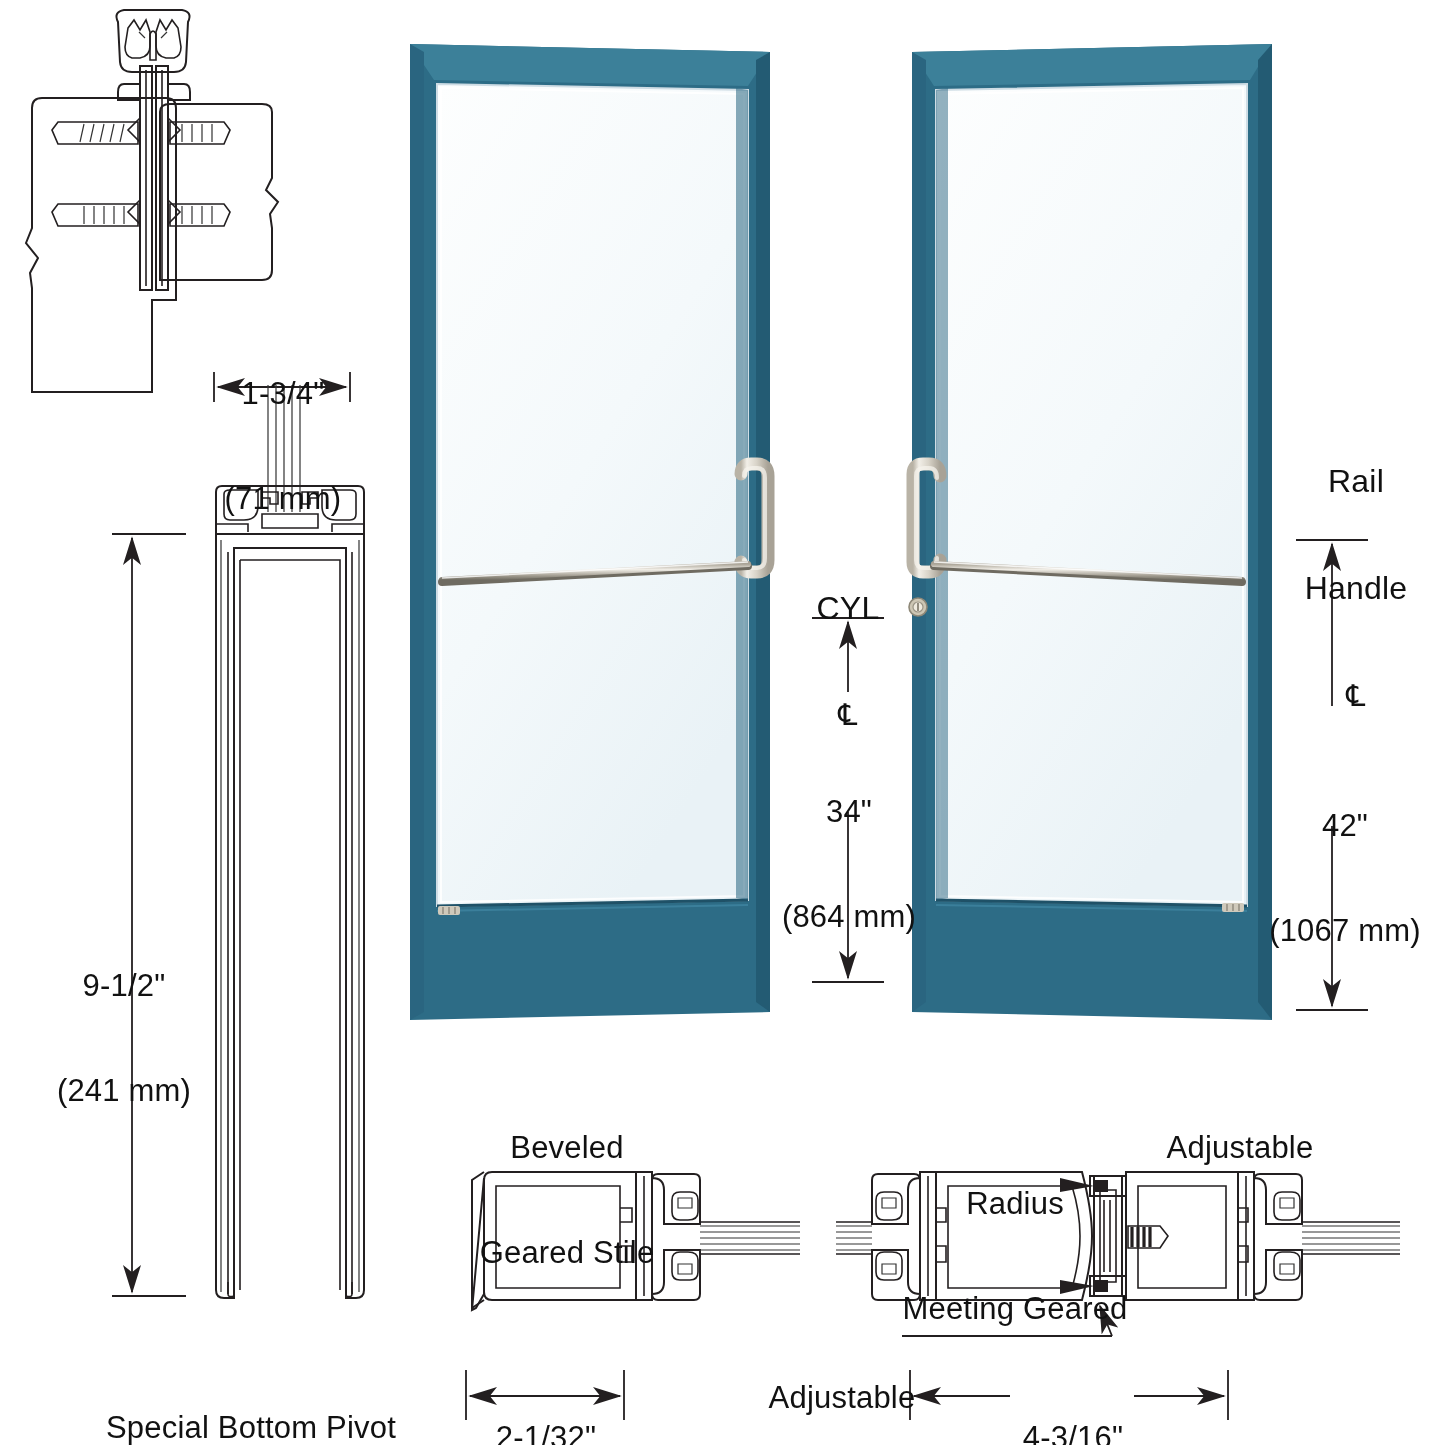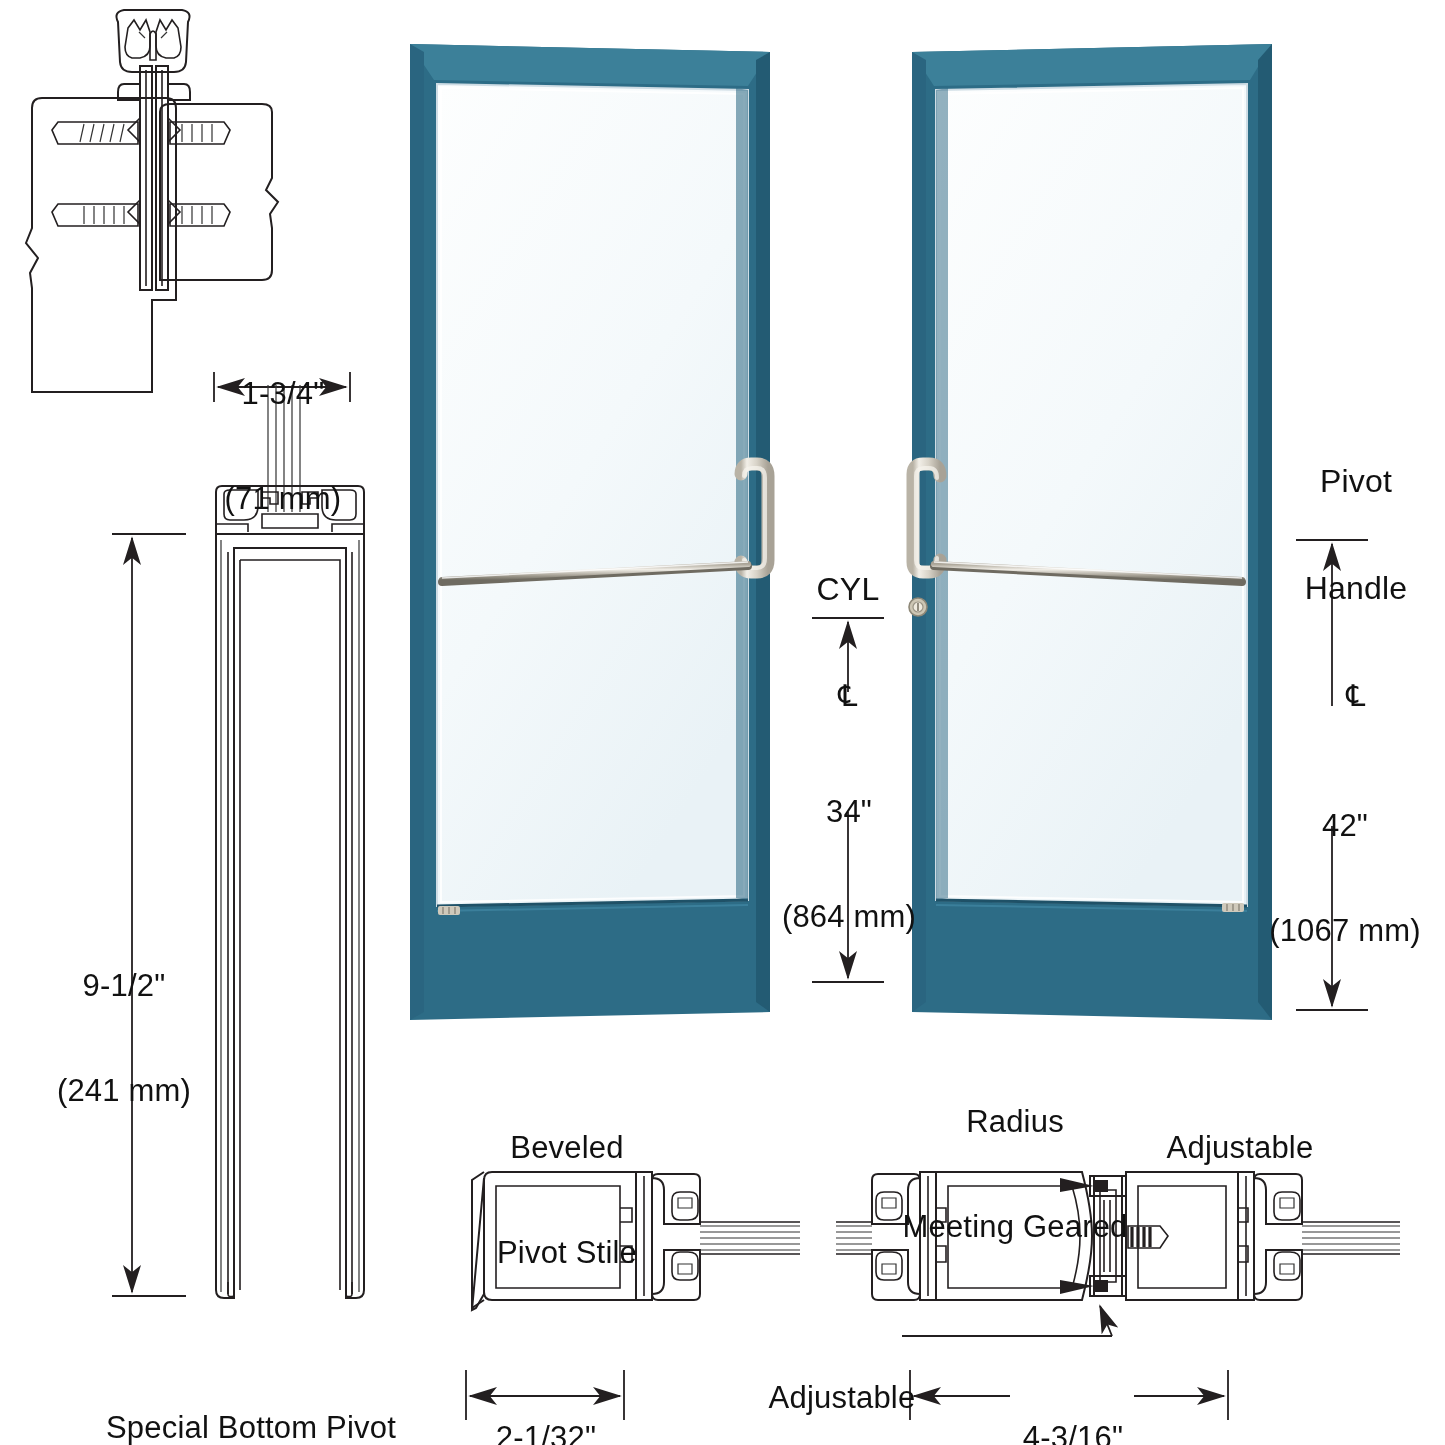--- a/index.html
+++ b/index.html
@@ -357,47 +357,47 @@
 <div class="lbl sz31" style="left:24px; top:900px; width:200px;">
   <div>9-1/2"</div>
   <div>(241 mm)</div>
 </div>
 
 <div class="lbl sz31" style="left:56px; top:1342px; width:390px;">
   <div>Special Bottom Pivot</div>
   
 </div>
 
-<div class="lbl sz32" style="left:788px; top:500px; width:120px;">
+<div class="lbl sz32" style="left:788px; top:519px; width:120px;">
   <div>CYL</div>
   <div class="cl">℄</div>
 </div>
 
 <div class="lbl sz31" style="left:758px; top:726px; width:182px;">
   <div>34"</div>
   <div>(864 mm)</div>
 </div>
 
 <div class="lbl sz32" style="left:1270px; top:392px; width:172px;">
-  <div>Pivot</div>
+  <div>Rail</div>
   <div>Handle</div>
   <div class="cl">℄</div>
 </div>
 
 <div class="lbl sz31" style="left:1250px; top:740px; width:190px;">
   <div>42"</div>
   <div>(1067 mm)</div>
 </div>
 
 <div class="lbl sz31" style="left:452px; top:1062px; width:230px;">
   <div>Beveled</div>
-  <div>Pivot Stile</div>
-</div>
-
-<div class="lbl sz31" style="left:900px; top:1036px; width:230px;">
+  <div>Geared Stile</div>
+</div>
+
+<div class="lbl sz31" style="left:900px; top:1118px; width:230px;">
   <div>Radius</div>
   <div>Meeting Geared</div>
 </div>
 
 <div class="lbl sz31" style="left:1110px; top:1062px; width:260px;">
   <div>Adjustable</div>
 </div>
 
 <div class="lbl sz31" style="left:752px; top:1312px; width:180px; text-align:center;">
   <div>Adjustable</div>

